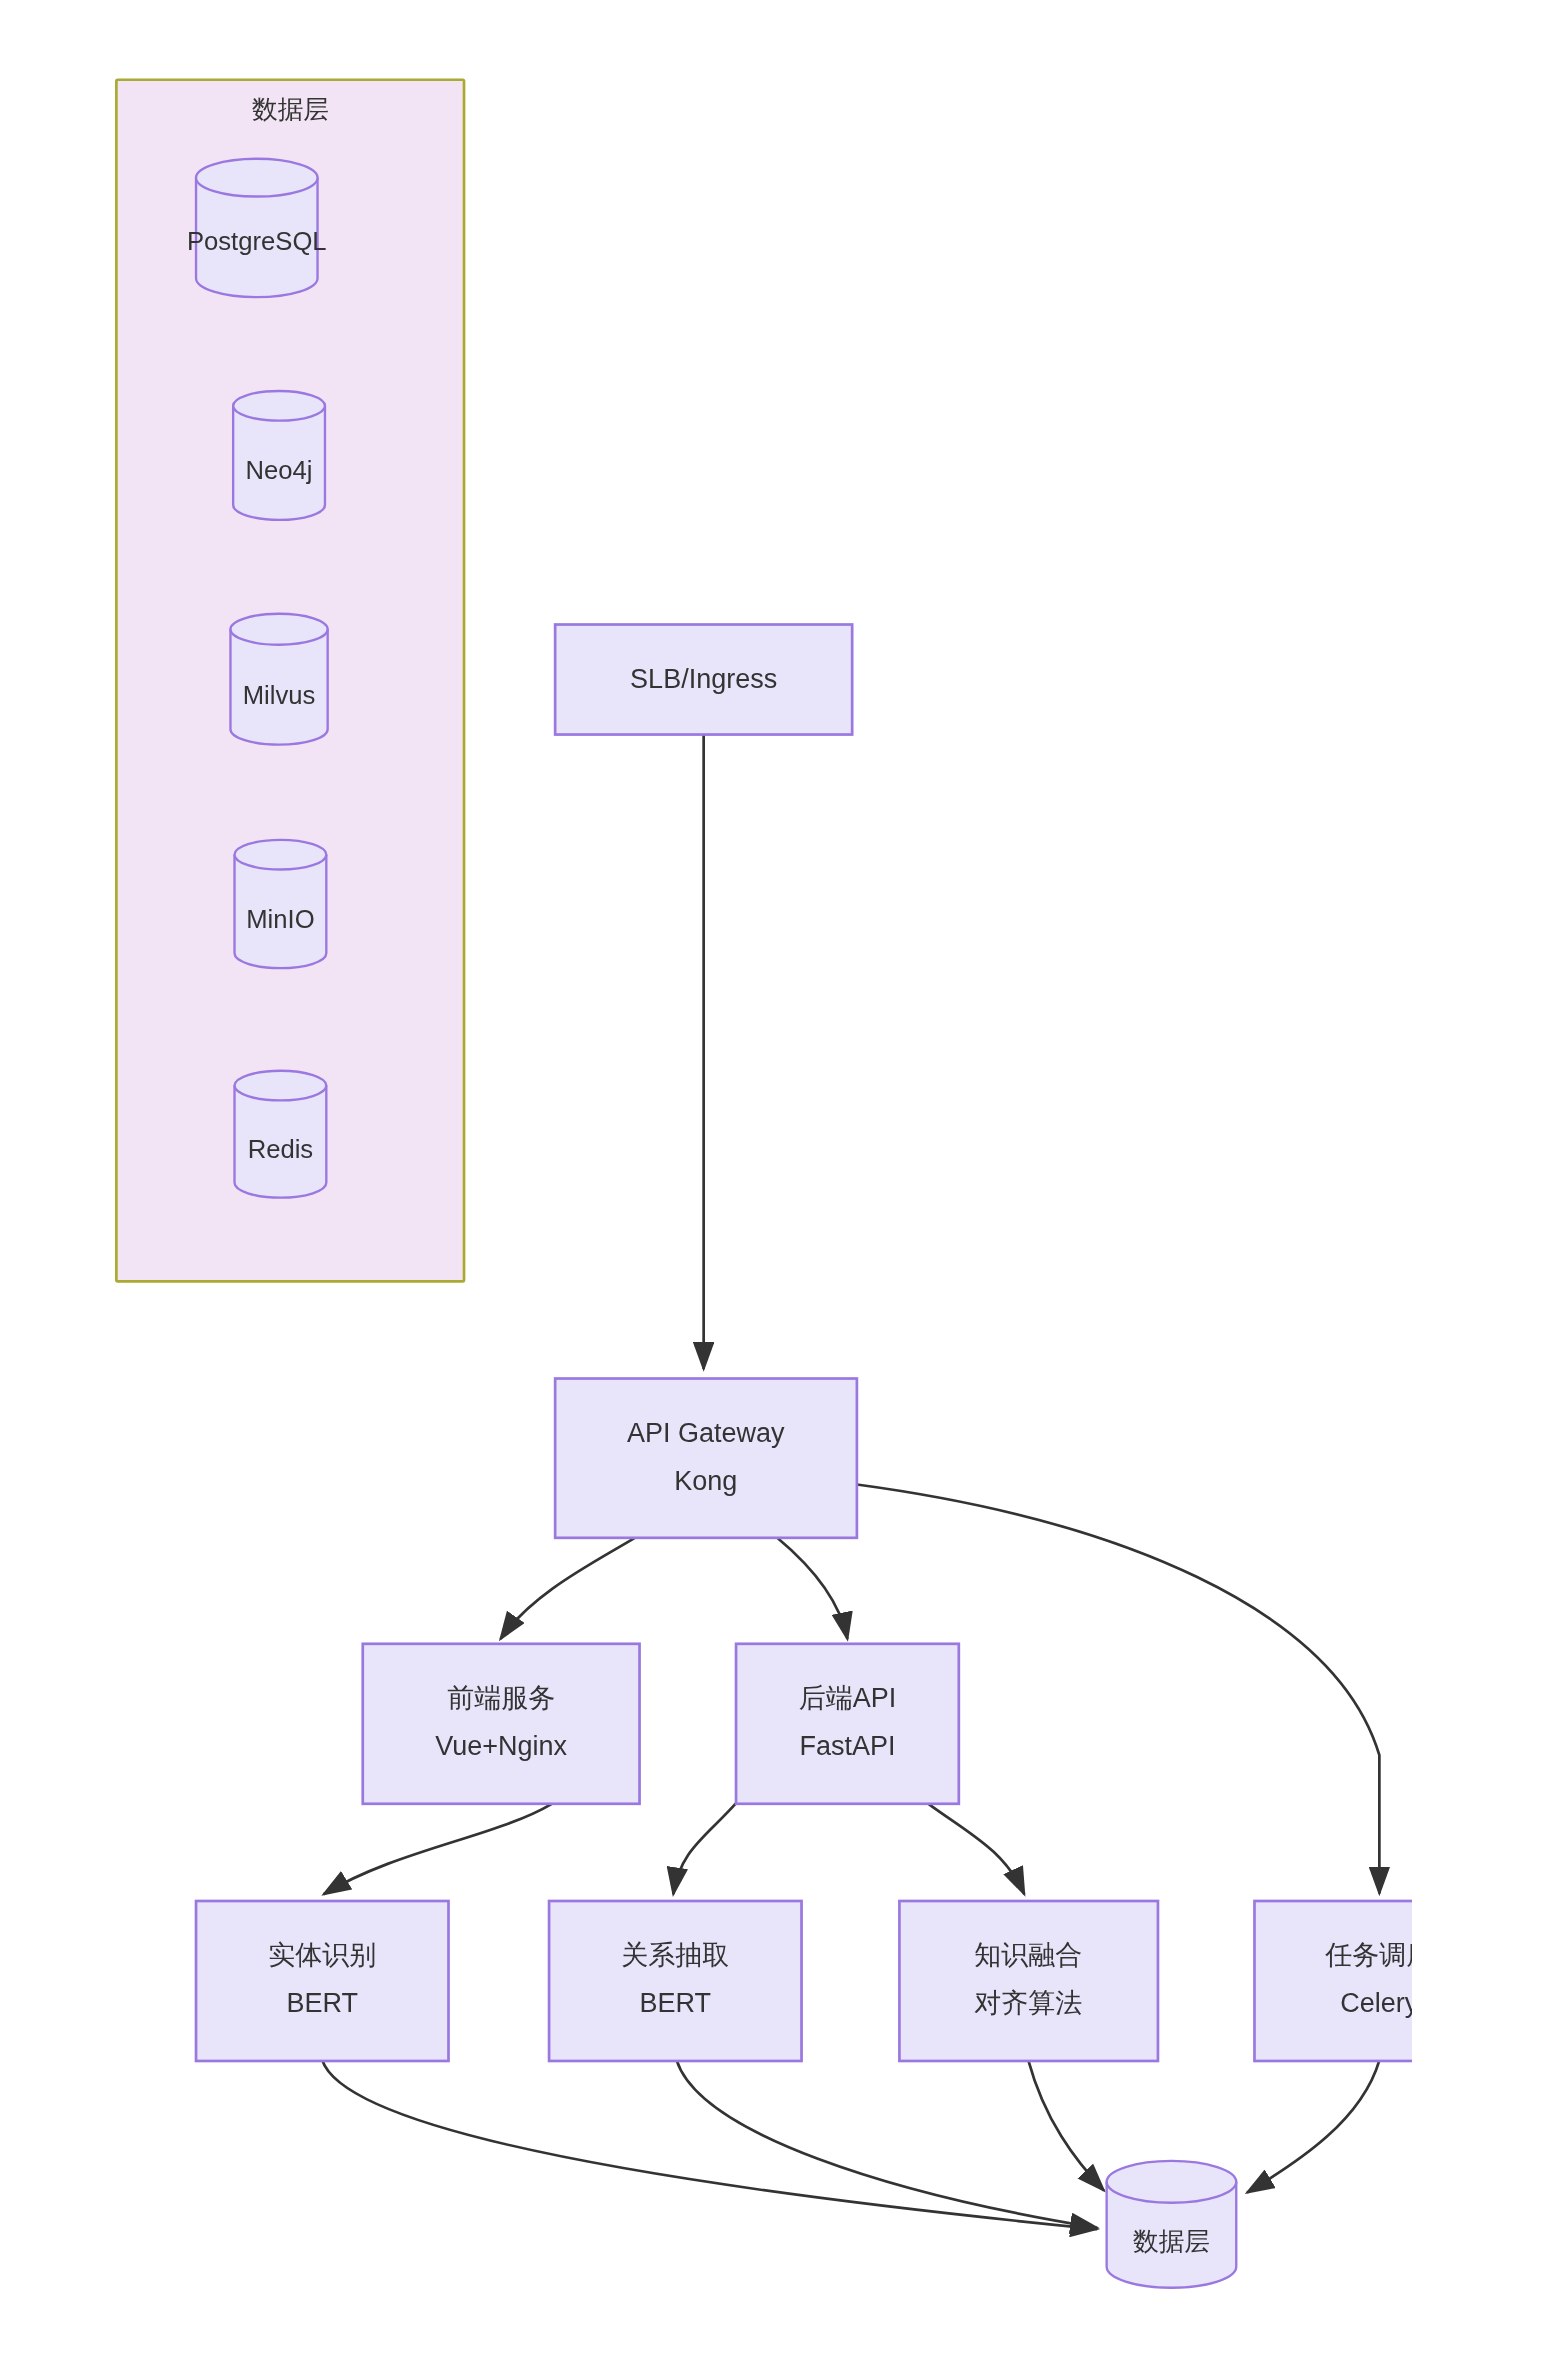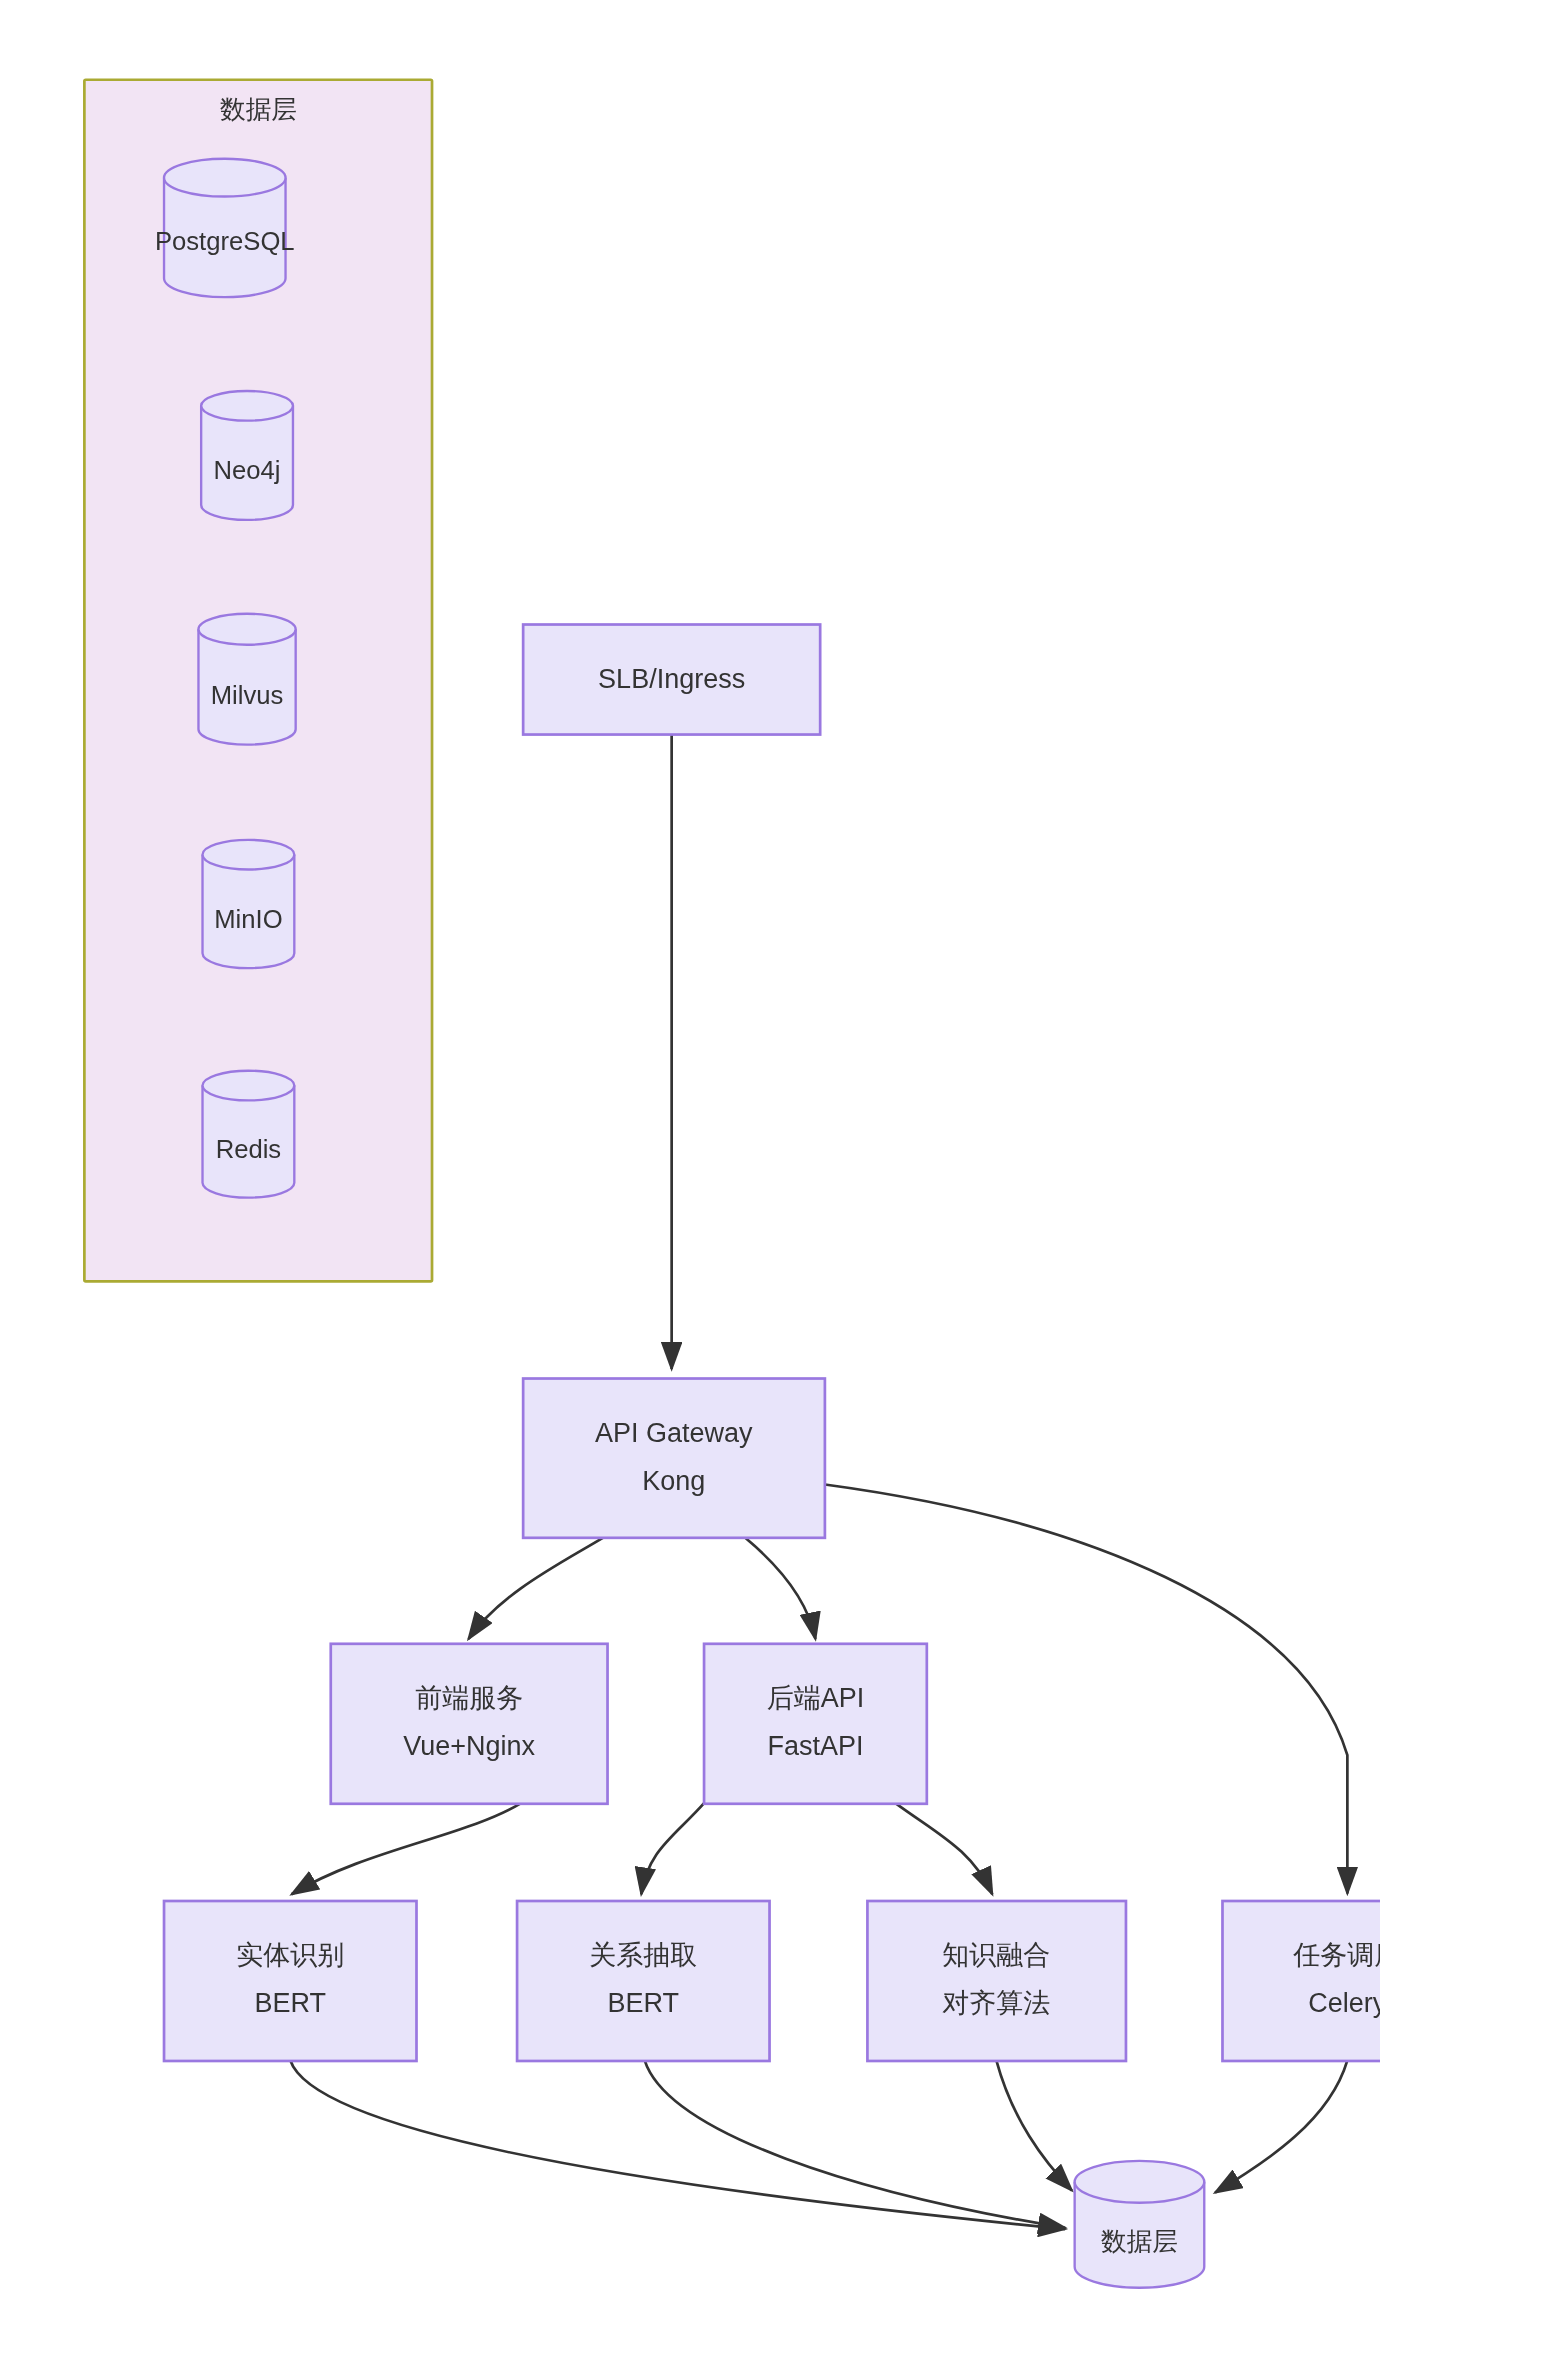--- a/index.html
+++ b/index.html
@@ -10,20 +10,21 @@
   }
   body {
     font-family: "Liberation Sans", "DejaVu Sans", sans-serif;
   }
   #diagram-root {
     position: relative;
     width: 1380px;
     height: 2377px;
     background: #ffffff;
     overflow: hidden;
+    padding-left: 32px;
   }
   svg.flow {
     display: block;
     width: 1560px;
     height: 2377px;
   }
   .node-rect {
     fill: #e8e4fa;
     stroke: #9a78e0;
     stroke-width: 4px;

